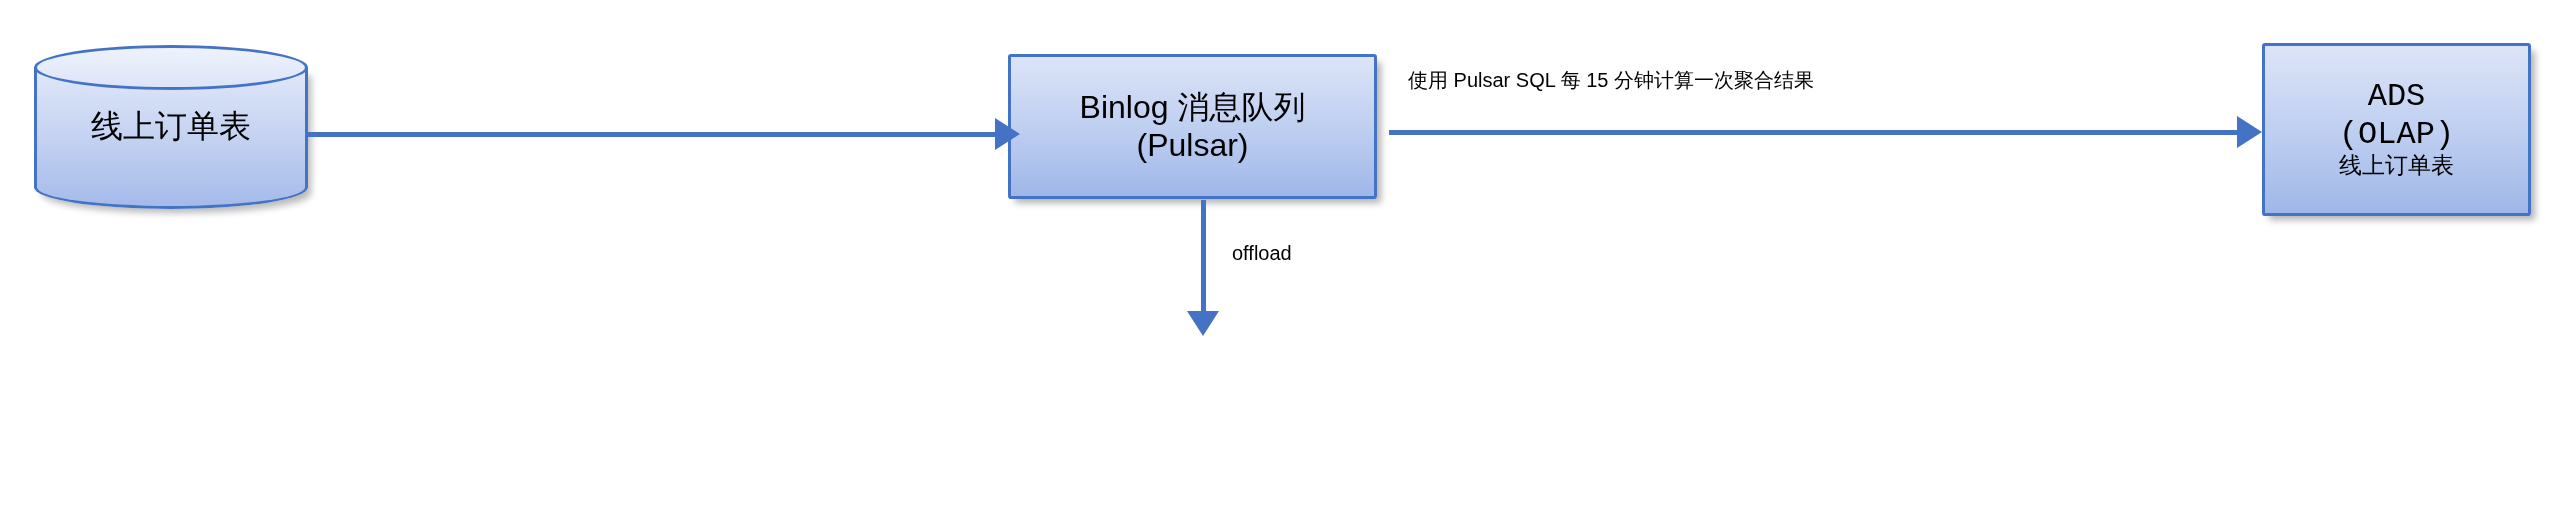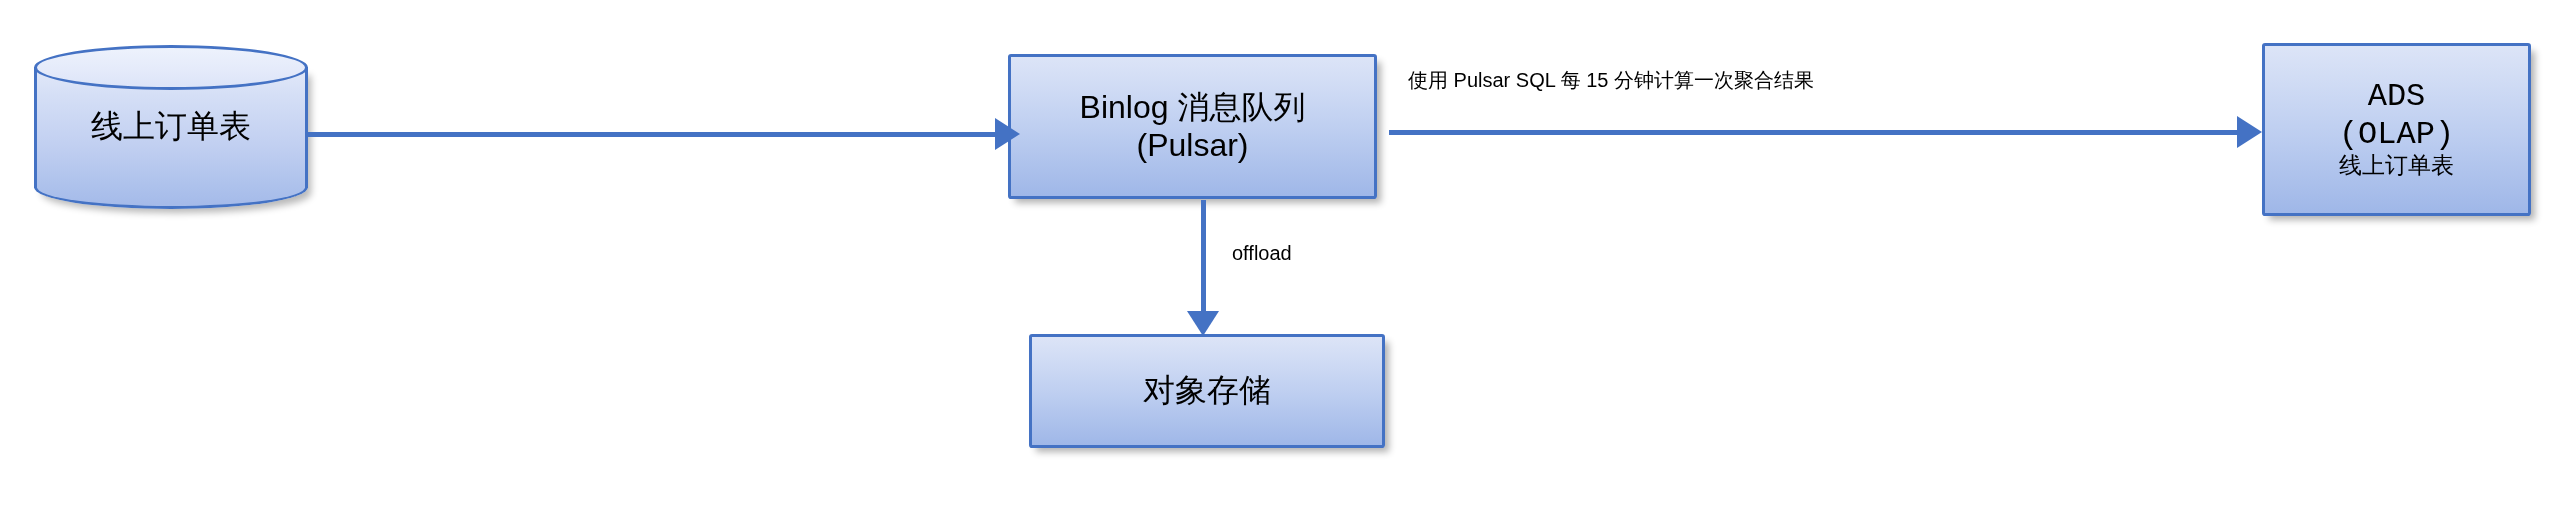--- a/index.html
+++ b/index.html
@@ -145,23 +145,20 @@
   </div>
 
   <div class="conn conn-h" style="left:1389px; top:130px; width:849px;"></div>
   <div class="arrowhead right" style="left:2237px; top:116px;"></div>
   <div class="edge-label t-label" style="left:1408px; top:67px;">使用 Pulsar SQL 每 15 分钟计算一次聚合结果</div>
 
   <div class="conn conn-v" style="left:1201px; top:200px; height:121px;"></div>
   <div class="arrowhead down" style="left:1187px; top:311px;"></div>
   <div class="edge-label t-label" style="left:1232px; top:242px;text-align:center;">offload</div>
 
-  <div class="rect-node" style="left:1029px; top:334px; width:356px; height:114px;">
-    <span class="node-label t-big">对象存储</span>
-  </div>
 
   <div class="rect-node" style="left:2262px; top:43px; width:269px; height:173px;font-family:Liberation Mono, monospace;">
     <span class="node-label t-big">ADS
 (OLAP)</span>
     <span class="node-label t-small">线上订单表</span>
   </div>
 
 </div>
 
 

